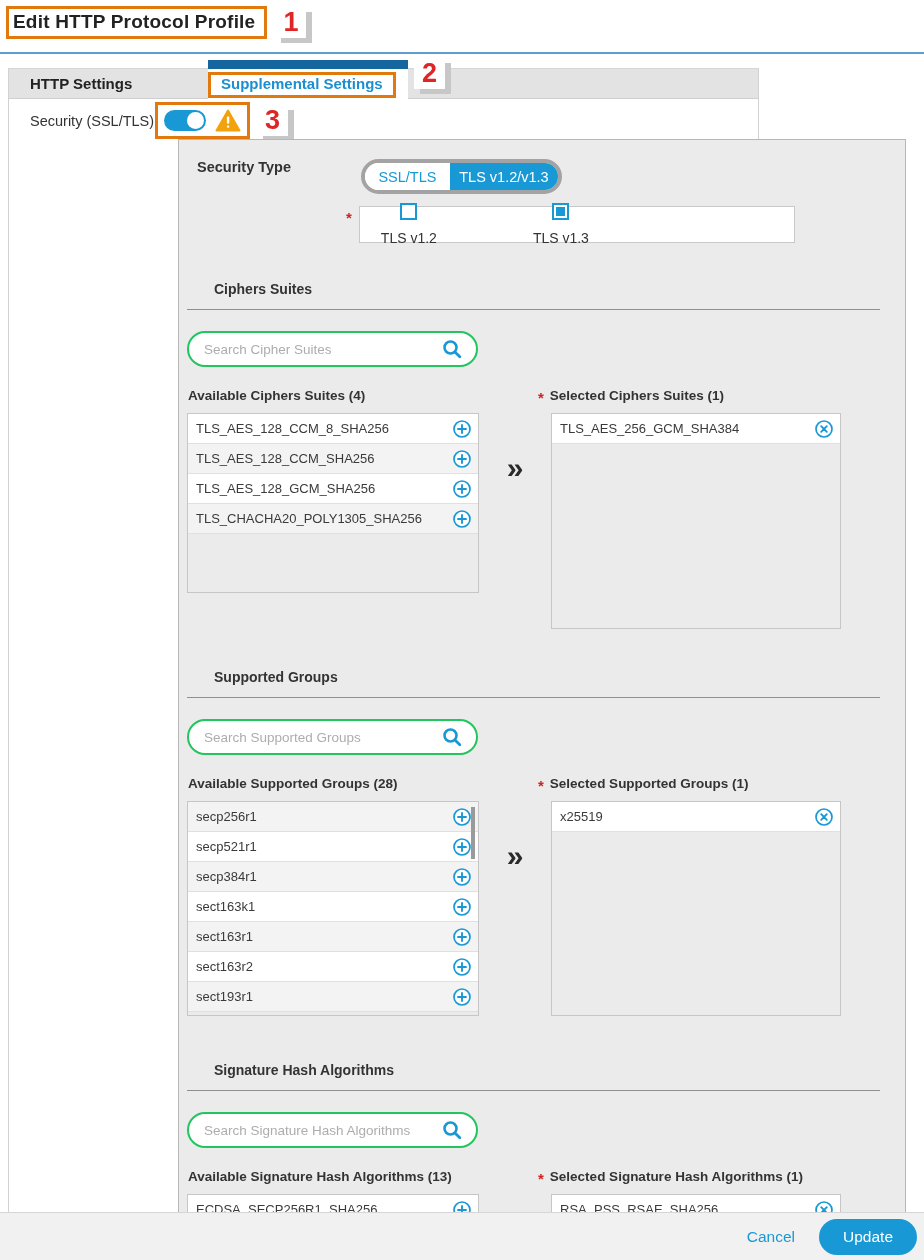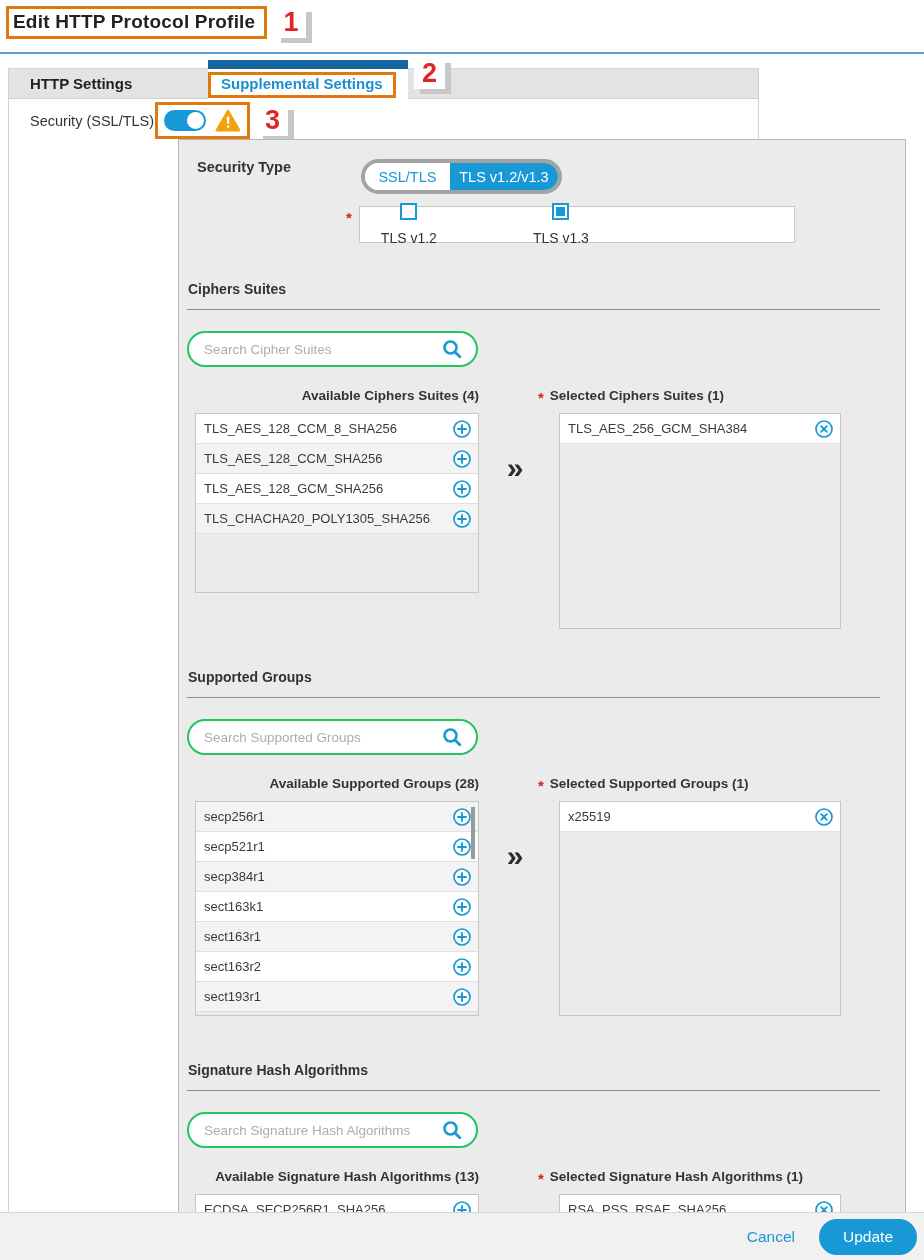--- a/index.html
+++ b/index.html
@@ -61,35 +61,35 @@
              display:flex; align-items:center; padding-left:21px; gap:96px; }
   .cbx-item { display:flex; align-items:center; gap:10px; cursor:pointer;flex-direction:column; }
   .cb { position:relative; width:17px; height:17px; border:2px solid #1899d5; background:#fff; }
   .cb.checked::after { content:""; position:absolute; inset:2px; background:#1899d5; }
   .cbx-label { font-size:14px; color:#333; }
 
   
   .tsec { margin-top:38px; }
   .tsec-groups { margin-top:40px; }
   .tsec-sig { margin-top:46px; }
-  .tsec-head { padding-left:1px; font-size:14px; font-weight:bold; color:#333; }
+  .tsec-head { padding-left:1px; font-size:14px; font-weight:bold; color:#333;margin-left:26px; }
   .tsec-rule { border:none; border-top:1px solid #8f8f8f; margin:12px 13px 0 0; }
   .search-pill { margin-top:21px; width:291px; height:36px; background:#fff;
                  border:2px solid #22c55e; border-radius:18px;
                  display:flex; align-items:center; padding:0 13px 0 15px; }
   .search-input { flex:1; border:none; outline:none; background:transparent;
                   font-family:"Liberation Sans", sans-serif; font-size:13.5px; color:#555; }
   .search-input::placeholder { color:#adadad; opacity:1; }
   .cols { display:grid; grid-template-columns:292px 72px 290px; align-items:start; }
-  .col-heads { margin-top:21px;text-align:right; }
+  .col-heads { margin-top:21px; }
   .col-head { font-size:13.5px; font-weight:bold; color:#333; padding-left:1px; }
   .col-head-sel { display:flex; gap:6px; }
   .col-head-sel .req { margin:1px 0 0 -14px; }
   .lists { margin-top:7px; }
-  .listbox { position:relative; background:#ebebeb; border:1px solid #c6c6c6; overflow:hidden;margin-left:8px; }
+  .listbox { position:relative; background:#ebebeb; border:1px solid #c6c6c6; overflow:hidden; }
   .sec-ciphers .avail { height:180px; }  .sec-ciphers .sel { height:216px; }
   .sec-groups  .avail { height:215px; }  .sec-groups  .sel { height:215px; }
   .sec-sig     .avail { height:86px; }   .sec-sig     .sel { height:86px; }
   .row { height:30px; display:flex; align-items:center; padding:0 6px 0 8px;
          border-bottom:1px solid #e0e0e0; font-size:13px; color:#3a3a3a; background:#fff; }
   .row:nth-child(even) { background:#f3f3f3; }
   .row-label { white-space:nowrap; overflow:hidden; }
   .row-icon { margin-left:auto; width:20px; height:20px; cursor:pointer; flex:0 0 20px; }
   .mid { display:flex; justify-content:center; }
   .chev { margin-top:40px; font-size:30px; font-weight:bold; color:#2b2b2b; line-height:30px; }

